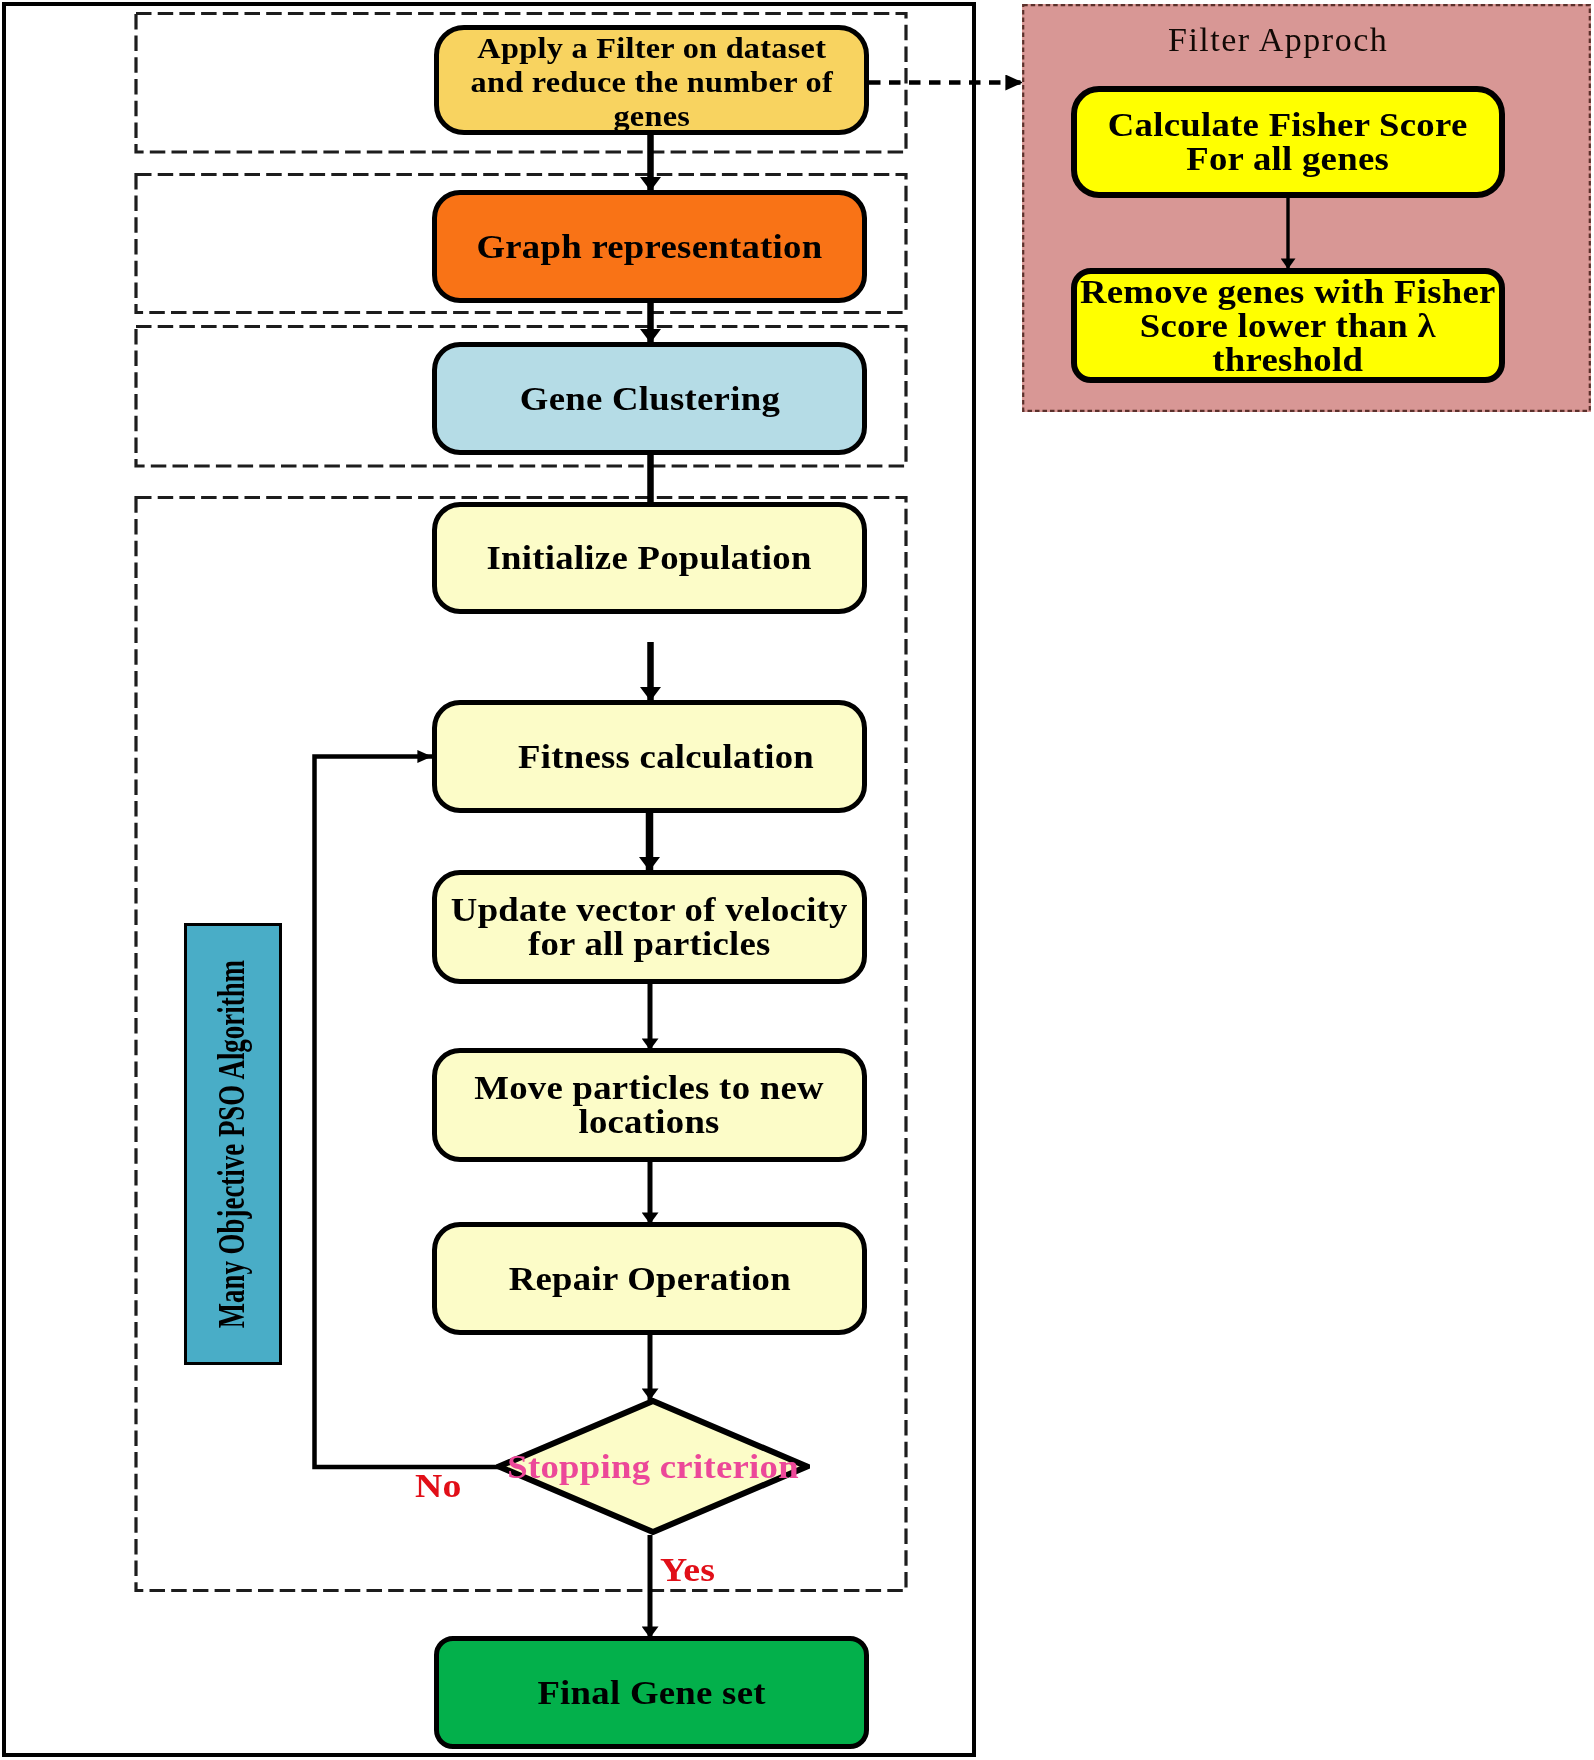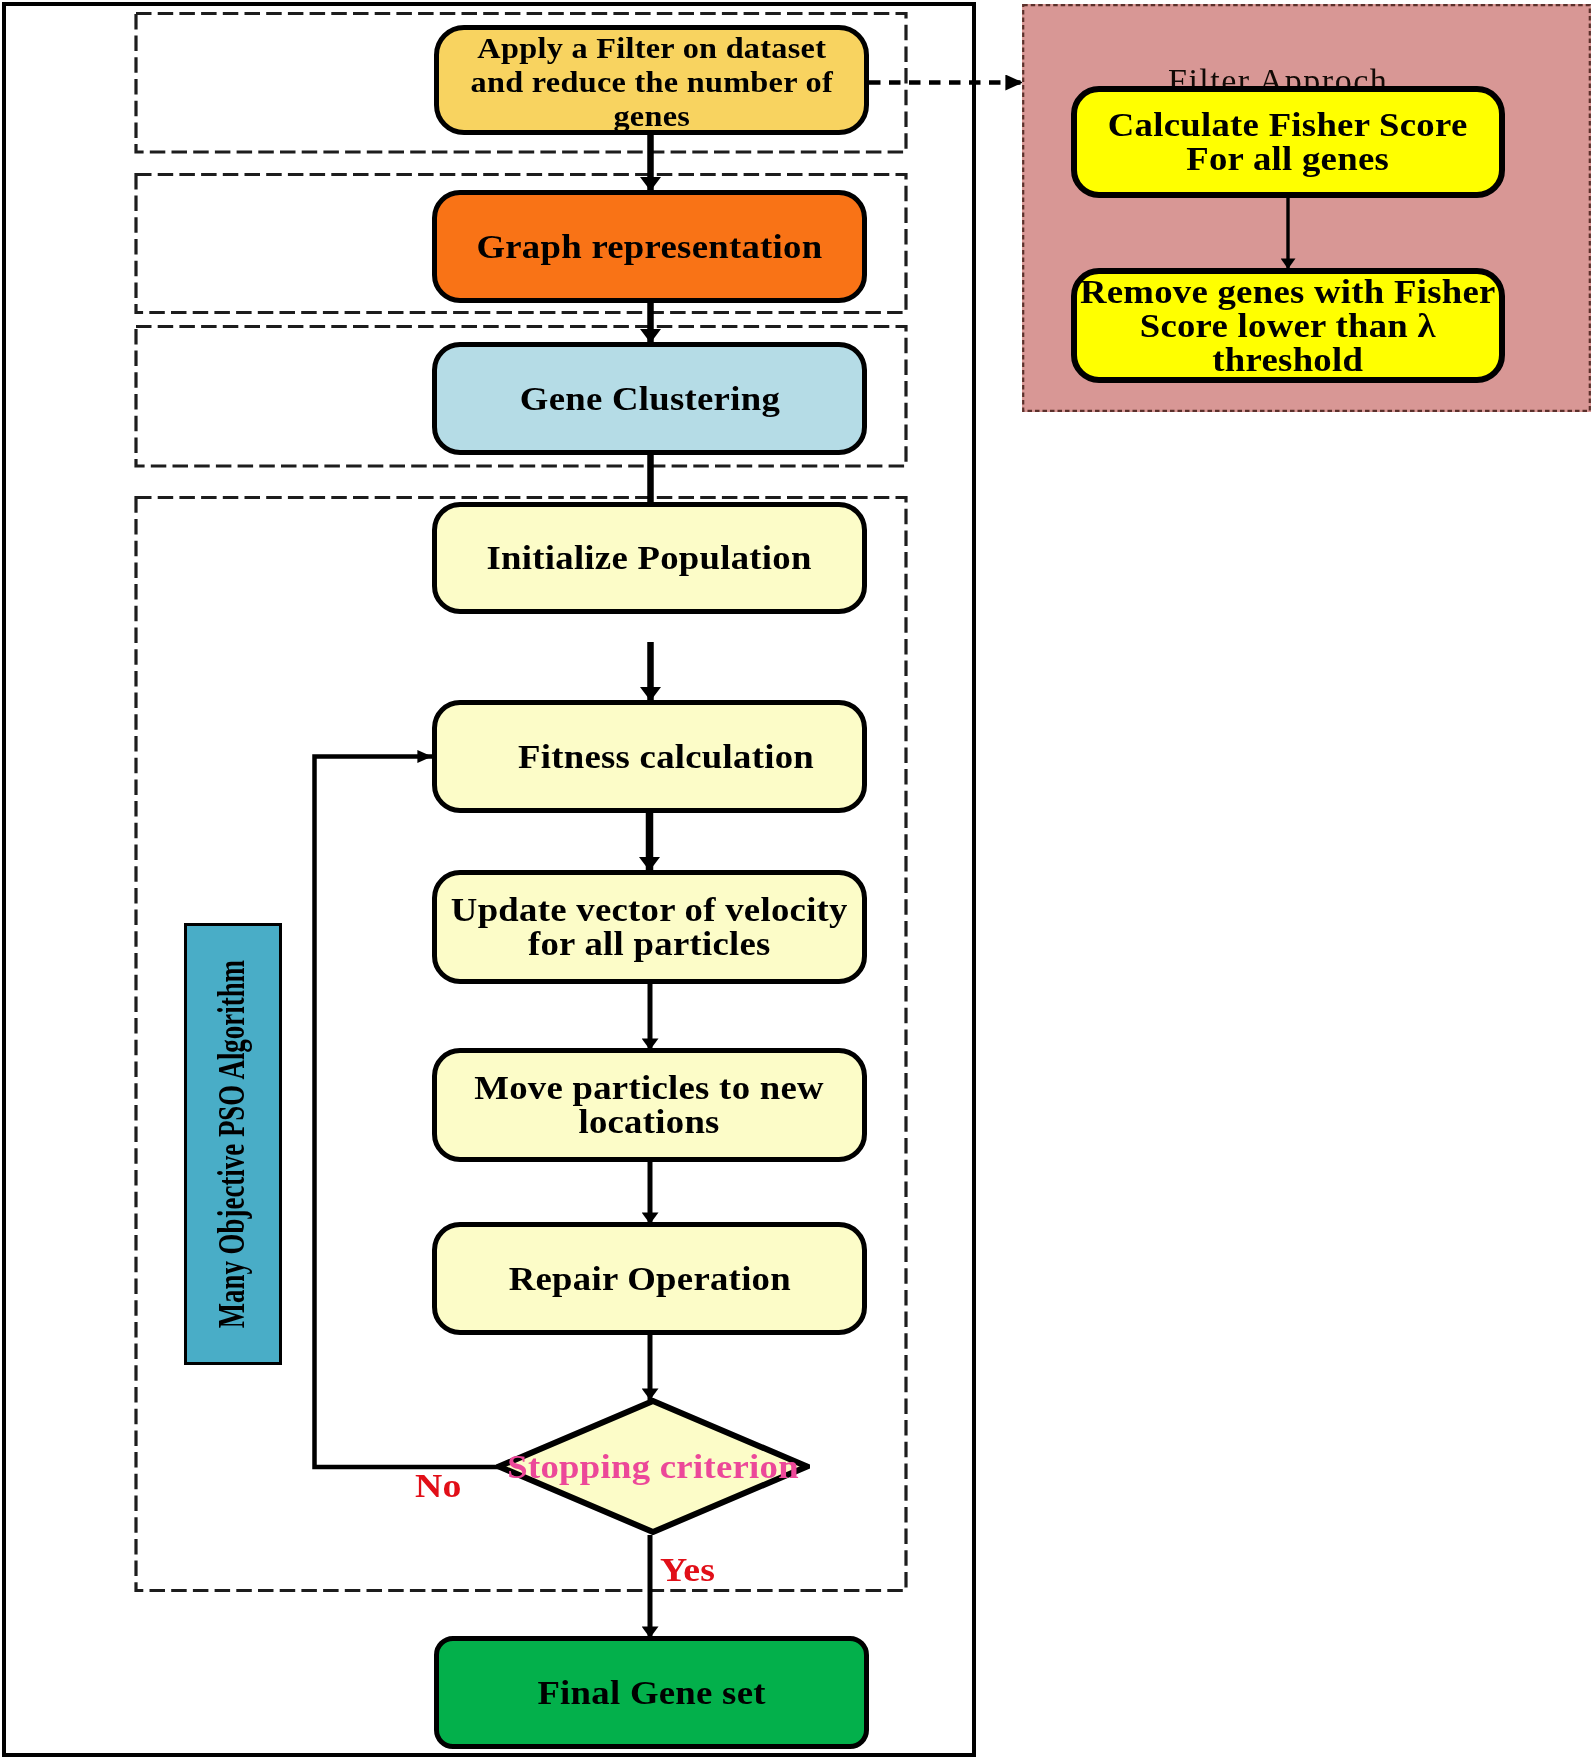--- a/index.html
+++ b/index.html
@@ -24,21 +24,21 @@
             display:flex; align-items:center; justify-content:center; }
   .vlabel span { writing-mode:vertical-rl;
                  transform:translateX(-2px) rotate(180deg) scale(1,0.708);
                  font-weight:bold; white-space:nowrap; letter-spacing:0px;
                  transform-origin:center center; }
 
   .pinkpanel { position:absolute; box-sizing:border-box; }
   .pinkpanel > svg.panelborder { position:absolute; left:0; top:0;
                width:100%; height:100%; overflow:visible; }
   .pinktitle { position:absolute; font-weight:normal; color:#120a06;
-               white-space:nowrap; letter-spacing:1.5px;margin-top:41px; }
+               white-space:nowrap; letter-spacing:1.5px; }
 
   svg.lines { position:absolute; left:0; top:0; width:1594px; height:1760px;
               overflow:visible; pointer-events:none; }
 
   .edge-label { position:absolute; font-weight:bold;
                 white-space:nowrap; letter-spacing:0.2px;
                 transform:scaleX(1.11); transform-origin:left center; }
 </style>
 </head>
 <body>
@@ -186,21 +186,21 @@
     </svg>
     <div class="pinktitle" style="left:146px; top:17px; font-size:34px;">
       <span>Filter Approch</span>
     </div>
     <div class="node" style="left: 49px; top: 82px; width: 434px; height: 112px; font-size: 33px; border-width: 6px; background: rgb(255, 255, 0);">
       <span class="nl">
           <div class="tline">Calculate Fisher Score</div>
           <div class="tline">For all genes</div>
         </span>
     </div>
-    <div class="node" style="left: 49px; top: 264px; width: 434px; height: 115px; font-size: 33px; border-width: 6px; background: rgb(255, 255, 0);">
+    <div class="node" style="left: 49px; top: 264px; width: 434px; height: 115px; font-size: 33px; border-width: 6px; background: rgb(255, 255, 0); border-radius: 20px;">
       <span class="nl">
           <div class="tline">Remove genes with  Fisher</div>
           <div class="tline">Score lower than λ</div>
           <div class="tline">threshold</div>
         </span>
     </div>
   </div>
 
 </div>
 

